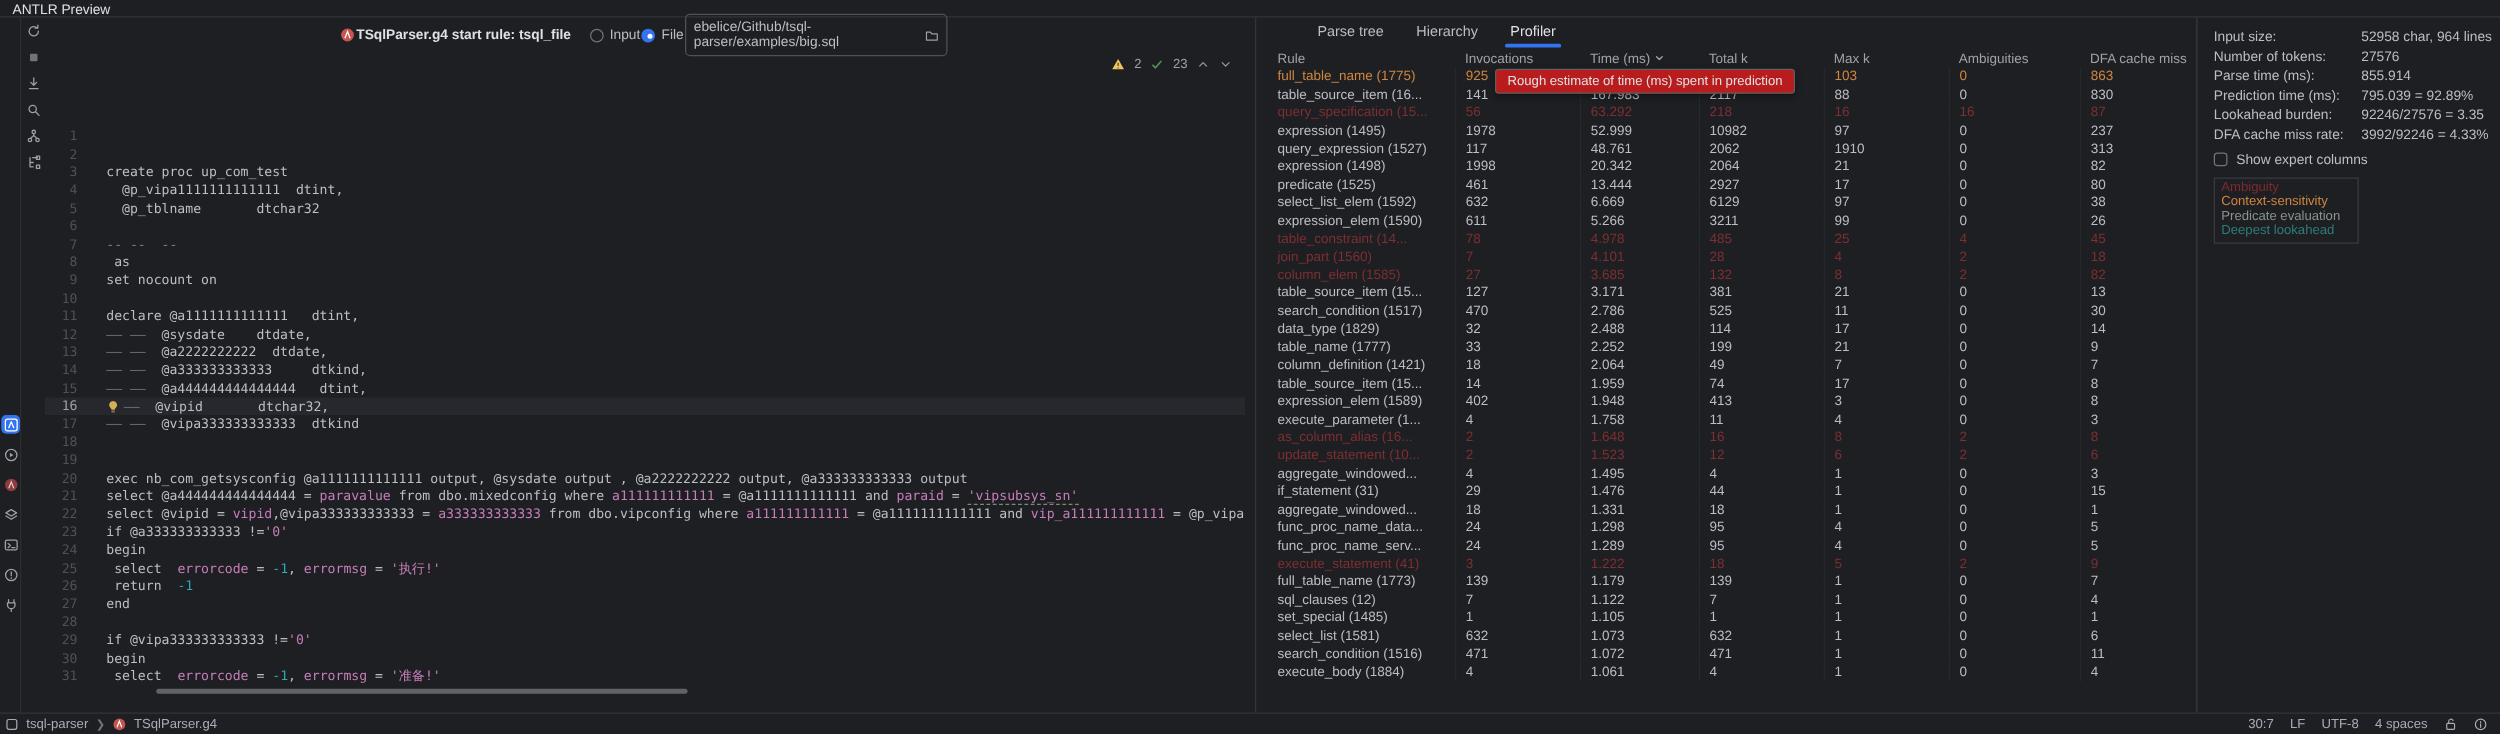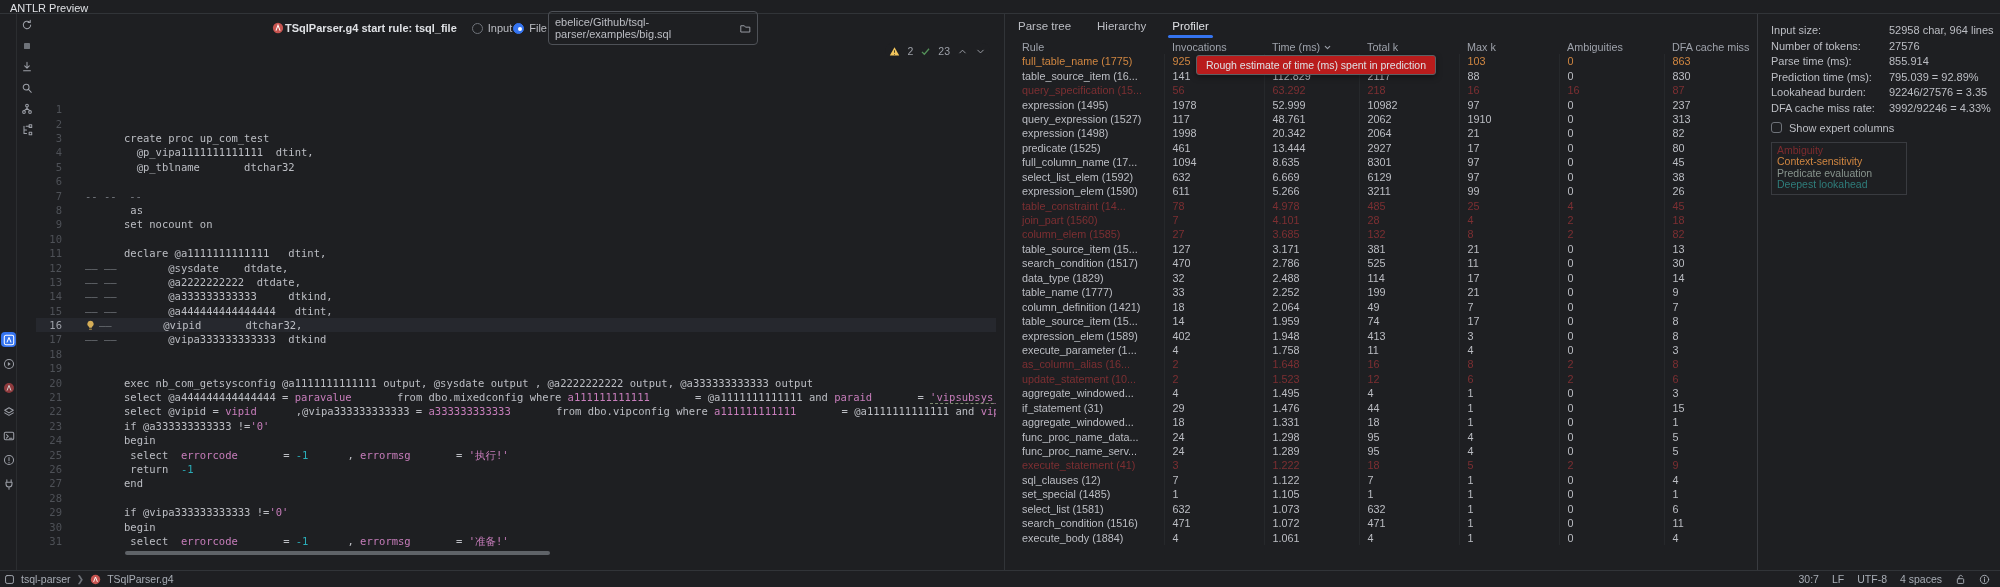--- a/index.html
+++ b/index.html
@@ -36,52 +36,52 @@
   #pathbox { display:inline-flex; align-items:center; justify-content:space-between; width:210px; height:20px; border:1px solid #4e5157; border-radius:4px; padding:16px 6px; color:#bcbec4; }
   #pathbox .ic svg { width:11px; height:11px; color:#9da0a8; }
 
   
   #editor { position:absolute; left:36px; top:42px; width:960px; height:507px; padding-top:17px; font-family:"DejaVu Sans Mono", monospace; font-size:10.5px; line-height:14.4px; white-space:pre; overflow:hidden; }
   .cl { display:flex; height:14.4px; }
   .cl.cur { background:#26282e; }
   .ln { width:26px; flex:0 0 26px; text-align:right; color:#4e5157; user-select:none; }
   .cl.cur .ln { color:#9da0a8; }
   .code { margin-left:23px; position:relative; }
-  .t-d { color:#bcbec4;margin-left:39px; } .t-m { color:#c77dbb; } .t-su { color:#c77dbb; border-bottom:1px dashed #7d8a6f; }
+  .t-d { color:#bcbec4; } .t-m { color:#c77dbb; } .t-su { color:#c77dbb; border-bottom:1px dashed #7d8a6f; }
   .t-n { color:#2aacb8; } .t-c { color:#7a7e85; } .t-w { color:#6e7277; }
   .bulb { width:11px; height:11px; margin-right:3px; position:relative; top:2px; }
   .bulb svg { width:11px; height:11px; }
   #inspections { position:absolute; right:6px; top:1px; display:flex; align-items:center; gap:7px; font-family:"Liberation Sans",sans-serif; font-size:10.5px; color:#9da0a8; background:#1e1f22; padding:1px 4px; border-radius:8px; }
   #inspections .ic svg { width:11px; height:11px; }
   #hscroll { position:absolute; left:125px; top:551px; width:425px; height:4px; border-radius:2px; background:#5f6368; }
   .editor-right-sep { position:absolute; left:1004px; top:14px; bottom:17px; border-left:1px solid #313438; }
 
   
   #profiler { position:absolute; left:1006px; top:14px; right:0; bottom:17px; }
-  #tabs { display:flex; gap:26px; padding-left:12px; height:24px; align-items:center; font-size:11.5px; }
+  #tabs { display:flex; gap:26px; padding-left:12px; height:24px; align-items:center; font-size:11.5px;margin-left:36px; }
   .tab { color:#bcbec4; position:relative; height:24px; display:flex; align-items:center; }
   .tab.active { color:#dfe1e5; }
   .tab.active::after { content:""; position:absolute; left:-4px; right:-4px; bottom:0; height:3px; border-radius:2px; background:#3574f0; }
   #tablezone { position:absolute; left:8px; top:26px; width:745px; bottom:0; overflow:hidden; font-size:10.8px; }
   table { border-collapse:collapse; table-layout:fixed; width:745px; }
   th { text-align:left; font-weight:normal; color:#9ea2ab; height:14px; padding:0 0 0 8px; white-space:nowrap; overflow:hidden; }
   th .ic { color:#9ea2ab; margin-left:3px; position:relative; top:1px; }
   th .ic svg { width:9px; height:9px; }
   td { height:14.45px; padding:0 0 0 8px; white-space:nowrap; overflow:hidden; text-overflow:ellipsis; border-right:1px solid #26282b; color:#bcbec4; }
   tr.orange td { color:#d08641; }
   tr.red td { color:#7d2f32; }
   #tooltip { position:absolute; left:182px; top:15px; background:#b91c1c; border:1px solid #5d5f63; border-radius:3px; padding:3px 9px; font-size:10.5px; color:#dfe1e5; white-space:nowrap; box-shadow:0 2px 6px rgba(0,0,0,.4); }
 
   
   #info { position:absolute; right:0; top:0; width:243px; bottom:0; border-left:1px solid #393b40; padding:10px 0 0 13px; font-size:11px; }
   #stats { display:grid; grid-template-columns:118px auto; row-gap:3.5px; }
   #stats .sv { color:#bcbec4; }
   #expert { display:flex; align-items:center; gap:7px; margin-top:8px; }
   .cbbox { width:11px; height:11px; border:1px solid #6f737a; border-radius:3px; display:inline-block; }
-  #legend { margin-top:8px; border:1px solid #393b40; width:136px; padding:2px 12px 3px 5px; font-size:10.5px; line-height:11.5px; }
+  #legend { margin-top:8px; border:1px solid #393b40; width:116px; padding:2px 12px 3px 5px; font-size:10.5px; line-height:11.5px; }
 
   
   #statusbar { position:absolute; left:0; bottom:0; right:0; height:17px; border-top:1px solid #313438; display:flex; align-items:center; justify-content:space-between; padding:0 10px 0 4px; font-size:10.5px; color:#a8adb5; }
   #statusbar .grp { display:flex; align-items:center; gap:6px; }
   #statusbar .grp.right { gap:13px;text-align:center; }
   #statusbar .ic svg { width:11px; height:11px; }
   .crumb-sep { color:#6f737a; font-size:9px; }
 </style>
 </head>
 <body>
@@ -289,21 +289,21 @@
               <td>925</td>
               <td>294.322</td>
               <td>3474</td>
               <td>103</td>
               <td>0</td>
               <td>863</td>
             </tr>
             <tr>
               <td>table_source_item (16...</td>
               <td>141</td>
-              <td>112.829</td>
+              <td>167.983</td>
               <td>2117</td>
               <td>88</td>
               <td>0</td>
               <td>830</td>
             </tr>
             <tr class="red">
               <td>query_specification (15...</td>
               <td>56</td>
               <td>63.292</td>
               <td>218</td>
@@ -341,29 +341,20 @@
             <tr>
               <td>predicate (1525)</td>
               <td>461</td>
               <td>13.444</td>
               <td>2927</td>
               <td>17</td>
               <td>0</td>
               <td>80</td>
             </tr>
             <tr>
-              <td>full_column_name (17...</td>
-              <td>1094</td>
-              <td>8.635</td>
-              <td>8301</td>
-              <td>97</td>
-              <td>0</td>
-              <td>45</td>
-            </tr>
-            <tr>
               <td>select_list_elem (1592)</td>
               <td>632</td>
               <td>6.669</td>
               <td>6129</td>
               <td>97</td>
               <td>0</td>
               <td>38</td>
             </tr>
             <tr>
               <td>expression_elem (1590)</td>
@@ -537,20 +528,29 @@
               <td>5</td>
             </tr>
             <tr class="red">
               <td>execute_statement (41)</td>
               <td>3</td>
               <td>1.222</td>
               <td>18</td>
               <td>5</td>
               <td>2</td>
               <td>9</td>
+            </tr>
+            <tr>
+              <td>full_table_name (1773)</td>
+              <td>139</td>
+              <td>1.179</td>
+              <td>139</td>
+              <td>1</td>
+              <td>0</td>
+              <td>7</td>
             </tr>
             <tr>
               <td>sql_clauses (12)</td>
               <td>7</td>
               <td>1.122</td>
               <td>7</td>
               <td>1</td>
               <td>0</td>
               <td>4</td>
             </tr>

